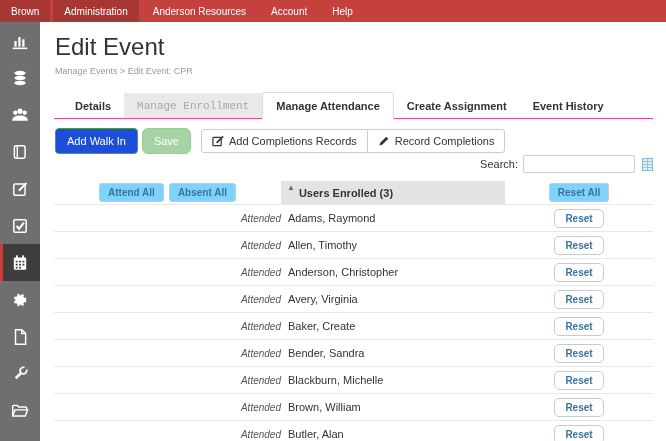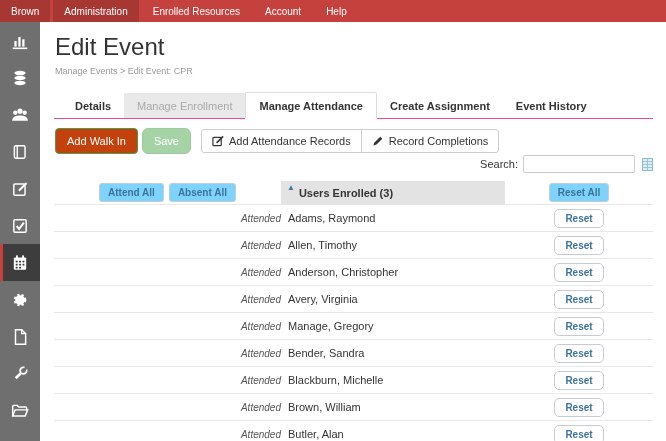--- a/index.html
+++ b/index.html
@@ -30,28 +30,28 @@
 
   
   .main { position:absolute; left:48px; top:22px; width:618px; height:419px;
           background:#fff; padding:8px 13px 0 6px; }
   .page-title { font-size:24px; line-height:1.05; color:#333; font-weight:400; margin:4px 0 7px 1px; }
   .breadcrumb { font-size:9px; color:#9a9a9a; margin-left:1px; margin-bottom:16px; }
 
   
   .tabs { display:flex; align-items:flex-end; border-bottom:1px solid #ec4899; padding-left:8px; }
   .tab { font-size:11px; font-weight:700; color:#333; padding:7px 13px 6px; cursor:pointer; white-space:nowrap; }
-  .tab.disabled { background:#e9e9e9; color:#a9a9a9; font-weight:400; }
+  .tab.disabled { background:#e9e9e9; color:#a9a9a9; font-weight:400;font-family:Liberation Mono, monospace; }
   .tab.active { background:#fff; border:1px solid #ddd; border-bottom:1px solid #fff;
                 margin-bottom:-1px; border-radius:2px 2px 0 0; }
 
   
   .toolbar { display:flex; align-items:center; margin-top:9px; padding-left:1px; }
   .btn { cursor:pointer; font-family:inherit; }
-  .btn-green { background:#c2410c; color:#fff; border:1px solid #4c9a4c; border-radius:4px;
+  .btn-green { background:#1d4ed8; color:#fff; border:1px solid #4c9a4c; border-radius:4px;
                font-size:11px; padding:6px 11px; margin-right:4px; }
   .btn-green.disabled { background:#a5d3a5; border-color:#9bcb9b; cursor:default;border-radius:6px; }
   .btn-group { display:flex; margin-left:6px; }
   .btn-default { background:#fff; border:1px solid #ccc; color:#333; font-size:11px;
                  padding:5px 10px; display:flex; align-items:center; gap:5px; }
   .btn-default:first-child { border-radius:3px 0 0 3px; }
   .btn-default:last-child { border-radius:0 3px 3px 0; margin-left:-1px; }
   .btn-default svg { width:12px; height:12px; }
 
   
@@ -80,21 +80,21 @@
                font-size:10px; padding:3px 10px; border-radius:5px; }
 </style>
 </head>
 <body>
 
 <div class="stage">
 
   <div class="navbar">
     <div class="nav-item active">Brown</div>
     <div class="nav-item active">Administration</div>
-    <div class="nav-item">Enrolled Resources</div>
+    <div class="nav-item">Anderson Resources</div>
     <div class="nav-item">Account</div>
     <div class="nav-item">Help</div>
   </div>
 
   <div class="sidebar">
     <div class="side-item">
       <svg viewBox="0 0 16 16">
         <rect x="3" y="8" width="2" height="5" fill="#fff"></rect>
         <rect x="6.5" y="4.5" width="2" height="8.5" fill="#fff"></rect>
         <rect x="10" y="6.5" width="2" height="6.5" fill="#fff"></rect>
@@ -196,21 +196,21 @@
 
     <div class="toolbar">
       <button class="btn btn-green">Add Walk In</button>
       <button class="btn btn-green disabled">Save</button>
       <div class="btn-group">
         <button class="btn btn-default">
           <svg viewBox="0 0 13 13">
             <rect x="1" y="2.5" width="9" height="9" rx="1" stroke="#333" stroke-width="1.3" fill="none"></rect>
             <path d="M5 8.5L12 1.5" stroke="#333" stroke-width="1.8" fill="none"></path>
           </svg>
-          <span>Add Attendance Records</span>
+          <span>Add Completions Records</span>
         </button>
         <button class="btn btn-default">
           <svg viewBox="0 0 13 13">
             <path d="M1.5 11.5l1.1-3.3 6.4-6.4 2.2 2.2-6.4 6.4z" fill="#333"></path>
           </svg>
           <span>Record Completions</span>
         </button>
       </div>
     </div>
 
@@ -265,21 +265,21 @@
         <div class="trow">
           <div class="td-status">Attended</div>
           <div class="td-name">Avery, Virginia</div>
           <div class="td-action">
             <button class="btn btn-reset">Reset</button>
           </div>
         </div>
 
         <div class="trow">
           <div class="td-status">Attended</div>
-          <div class="td-name">Manage, Gregory</div>
+          <div class="td-name">Baker, Create</div>
           <div class="td-action">
             <button class="btn btn-reset">Reset</button>
           </div>
         </div>
 
         <div class="trow">
           <div class="td-status">Attended</div>
           <div class="td-name">Bender, Sandra</div>
           <div class="td-action">
             <button class="btn btn-reset">Reset</button>

